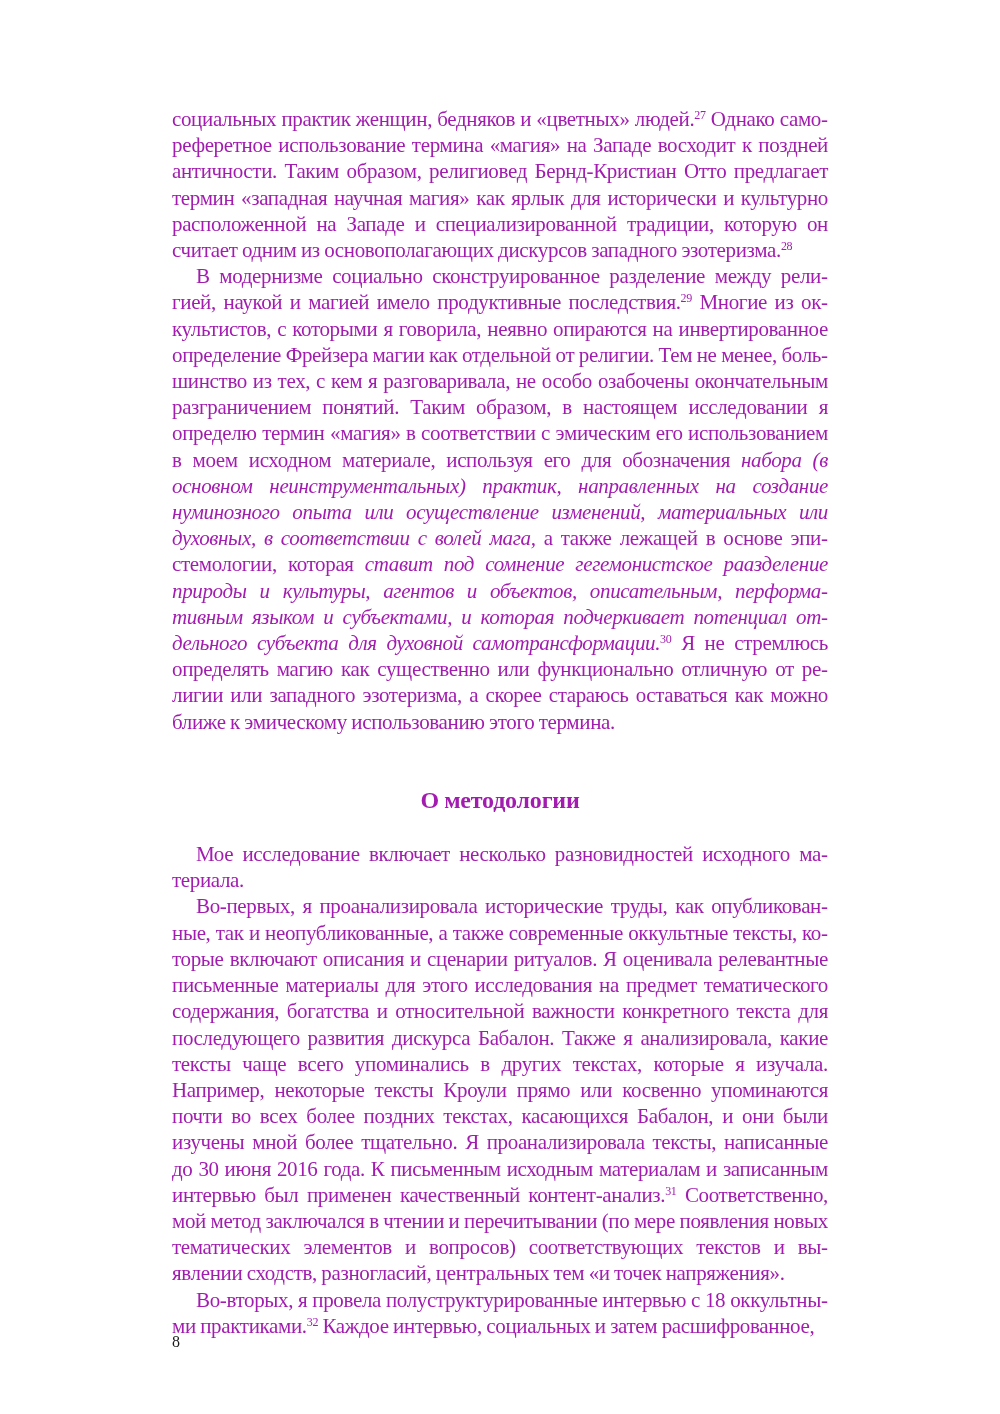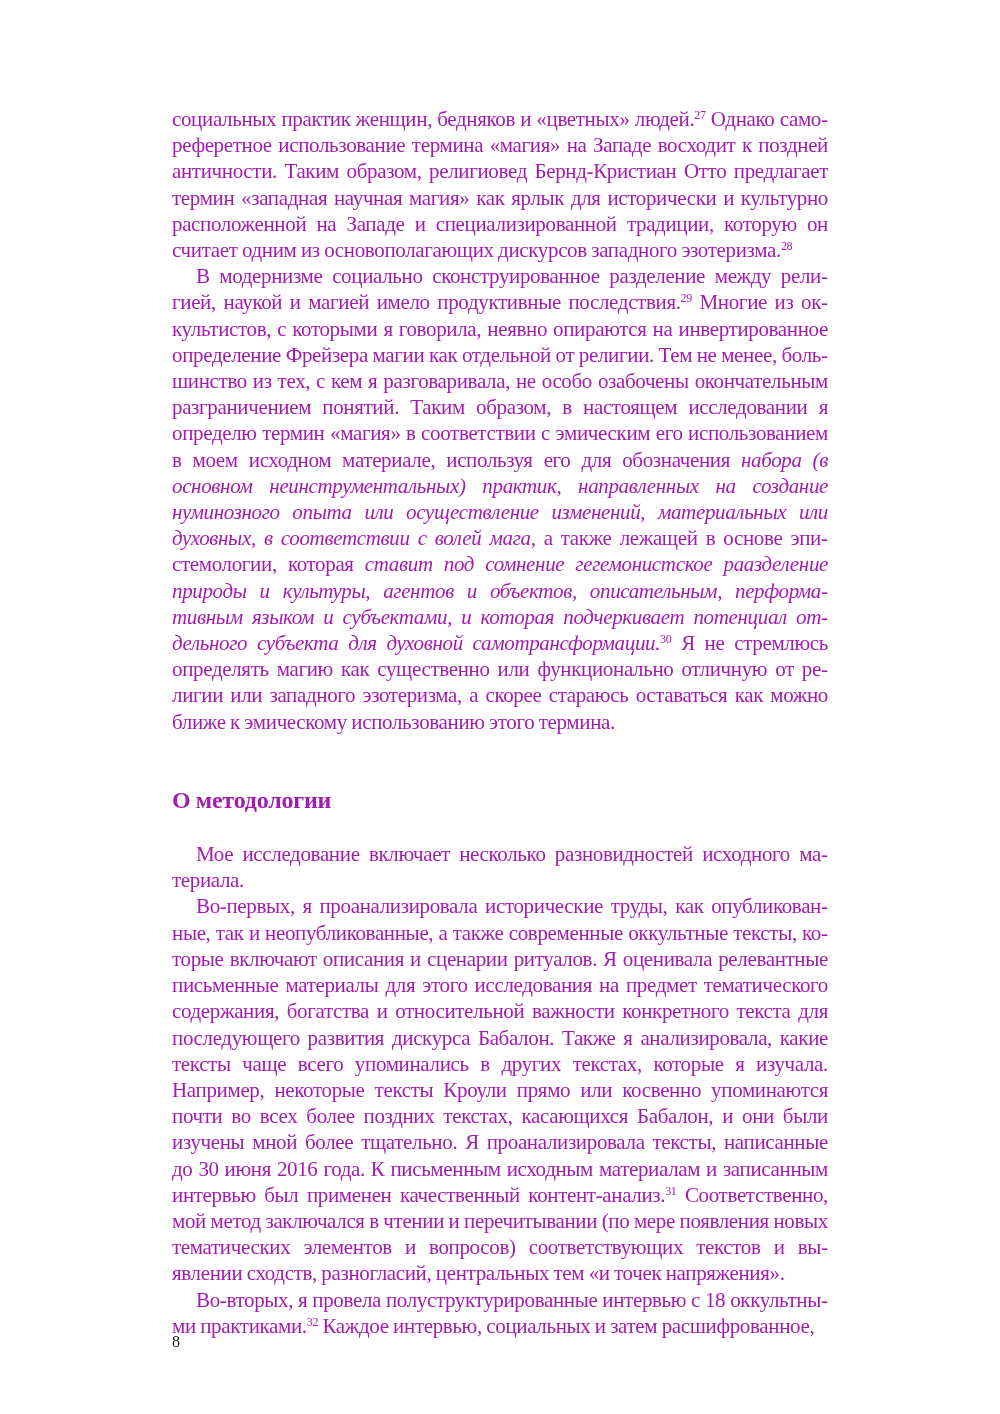--- a/index.html
+++ b/index.html
@@ -18,20 +18,21 @@
   }
   .para {
     margin: 0;
     text-align: justify;
     hyphens: manual;
   }
   .indent { text-indent: 24px; }
   sup { font-size: 12px; line-height: 0; vertical-align: 7px; }
   em { font-style: italic; }
   .heading {
+    text-align: center;
     font-weight: bold;
     font-size: 24px;
     margin: 52px 0 28px 0;
     letter-spacing: -0.2px;
   }
   .page-number {
     position: absolute;
     left: 172px;
     top: 1333px;
     font-family: "Liberation Serif", "DejaVu Serif", serif;

